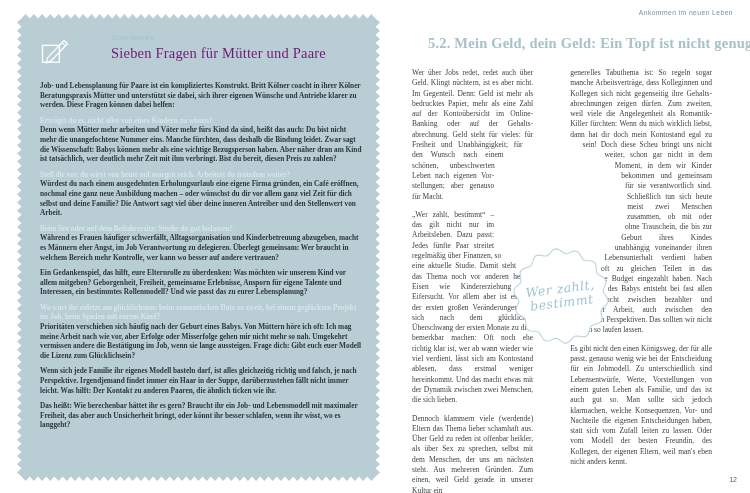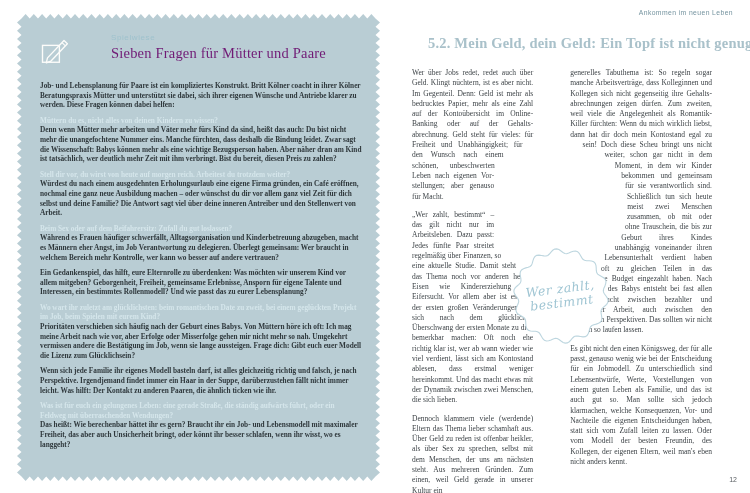--- a/index.html
+++ b/index.html
@@ -115,43 +115,42 @@
         </svg>
         <div class="panel-head-text">
           <div class="kicker">Spielwiese</div>
           <h1 class="panel-title">Sieben Fragen für Mütter und Paare</h1>
         </div>
       </div>
 
       <p class="intro">Job- und Lebensplanung für Paare ist ein kompliziertes Konstrukt. Britt Kölner coacht in ihrer Kölner Beratungspraxis Mütter und unterstützt sie dabei, sich ihrer eigenen Wünsche und Antriebe klarer zu werden. Diese Fragen können dabei helfen:</p>
 
       <div class="qa">
-        <p class="q">Müttern du es, nicht alles von deinen Kindern zu wissen?</p>
+        <p class="q">Erträgst du es, nicht alles von eines Kindern zu wissen?</p>
         <p class="a">Denn wenn Mütter mehr arbeiten und Väter mehr fürs Kind da sind, heißt das auch: Du bist nicht mehr die unangefochtene Nummer eins. Manche fürchten, dass deshalb die Bindung leidet. Zwar sagt die Wissenschaft: Babys können mehr als eine wichtige Bezugsperson haben. Aber näher dran am Kind ist tatsächlich, wer deutlich mehr Zeit mit ihm verbringt. Bist du bereit, diesen Preis zu zahlen?</p>
       </div>
       <div class="qa">
         <p class="q">Stell dir vor, du wirst von heute auf morgen reich. Arbeitest du trotzdem weiter?</p>
         <p class="a">Würdest du nach einem ausgedehnten Erholungsurlaub eine eigene Firma gründen, ein Café eröffnen, nochmal eine ganz neue Ausbildung machen – oder wünschst du dir vor allem ganz viel Zeit für dich selbst und deine Familie? Die Antwort sagt viel über deine inneren Antreiber und den Stellenwert von Arbeit.</p>
       </div>
       <div class="qa">
-        <p class="q">Beim Sex oder auf dem Beifahrersitz: Zufall du gut loslassen?</p>
+        <p class="q">Beim Sex oder auf dem Beifahrersitz: Studie du gut loslassen?</p>
         <p class="a">Während es Frauen häufiger schwerfällt, Alltagsorganisation und Kinderbetreuung abzugeben, macht es Männern eher Angst, im Job Verantwortung zu delegieren. Überlegt gemeinsam: Wer braucht in welchem Bereich mehr Kontrolle, wer kann wo besser auf andere vertrauen?</p>
       </div>
       <div class="qa">
         <p class="a">Ein Gedankenspiel, das hilft, eure Elternrolle zu überdenken: Was möchten wir unserem Kind vor allem mitgeben? Geborgenheit, Freiheit, gemeinsame Erlebnisse, Ansporn für eigene Talente und Interessen, ein bestimmtes Rollenmodell? Und wie passt das zu eurer Lebensplanung?</p>
       </div>
       <div class="qa">
         <p class="q">Wo wart ihr zuletzt am glücklichsten: beim romantischen Date zu zweit, bei einem geglückten Projekt im Job, beim Spielen mit eurem Kind?</p>
         <p class="a">Prioritäten verschieben sich häufig nach der Geburt eines Babys. Von Müttern höre ich oft: Ich mag meine Arbeit nach wie vor, aber Erfolge oder Misserfolge gehen mir nicht mehr so nah. Umgekehrt vermissen andere die Bestätigung im Job, wenn sie lange aussteigen. Frage dich: Gibt euch euer Modell die Lizenz zum Glücklichsein?</p>
       </div>
       <div class="qa">
         <p class="a">Wenn sich jede Familie ihr eigenes Modell basteln darf, ist alles gleichzeitig richtig und falsch, je nach Perspektive. Irgendjemand findet immer ein Haar in der Suppe, darüberzustehen fällt nicht immer leicht. Was hilft: Der Kontakt zu anderen Paaren, die ähnlich ticken wie ihr.</p>
       </div>
       <div class="qa">
-        <p class="q">Was ist für euch ein gelungenes Leben: eine gerade Straße, die ständig aufwärts führt, oder ein Feldweg mit überraschenden Wendungen?</p>
         <p class="a">Das heißt: Wie berechenbar hättet ihr es gern? Braucht ihr ein Job- und Lebensmodell mit maximaler Freiheit, das aber auch Unsicherheit bringt, oder könnt ihr besser schlafen, wenn ihr wisst, wo es langgeht?</p>
       </div>
     </div>
   </section>
 
   <section>
     <div class="running-header">Ankommen im neuen Leben</div>
     <h2 class="rp-title">5.2. Mein Geld, dein Geld: Ein Topf ist nicht genug</h2>
 
     <div class="columns">

